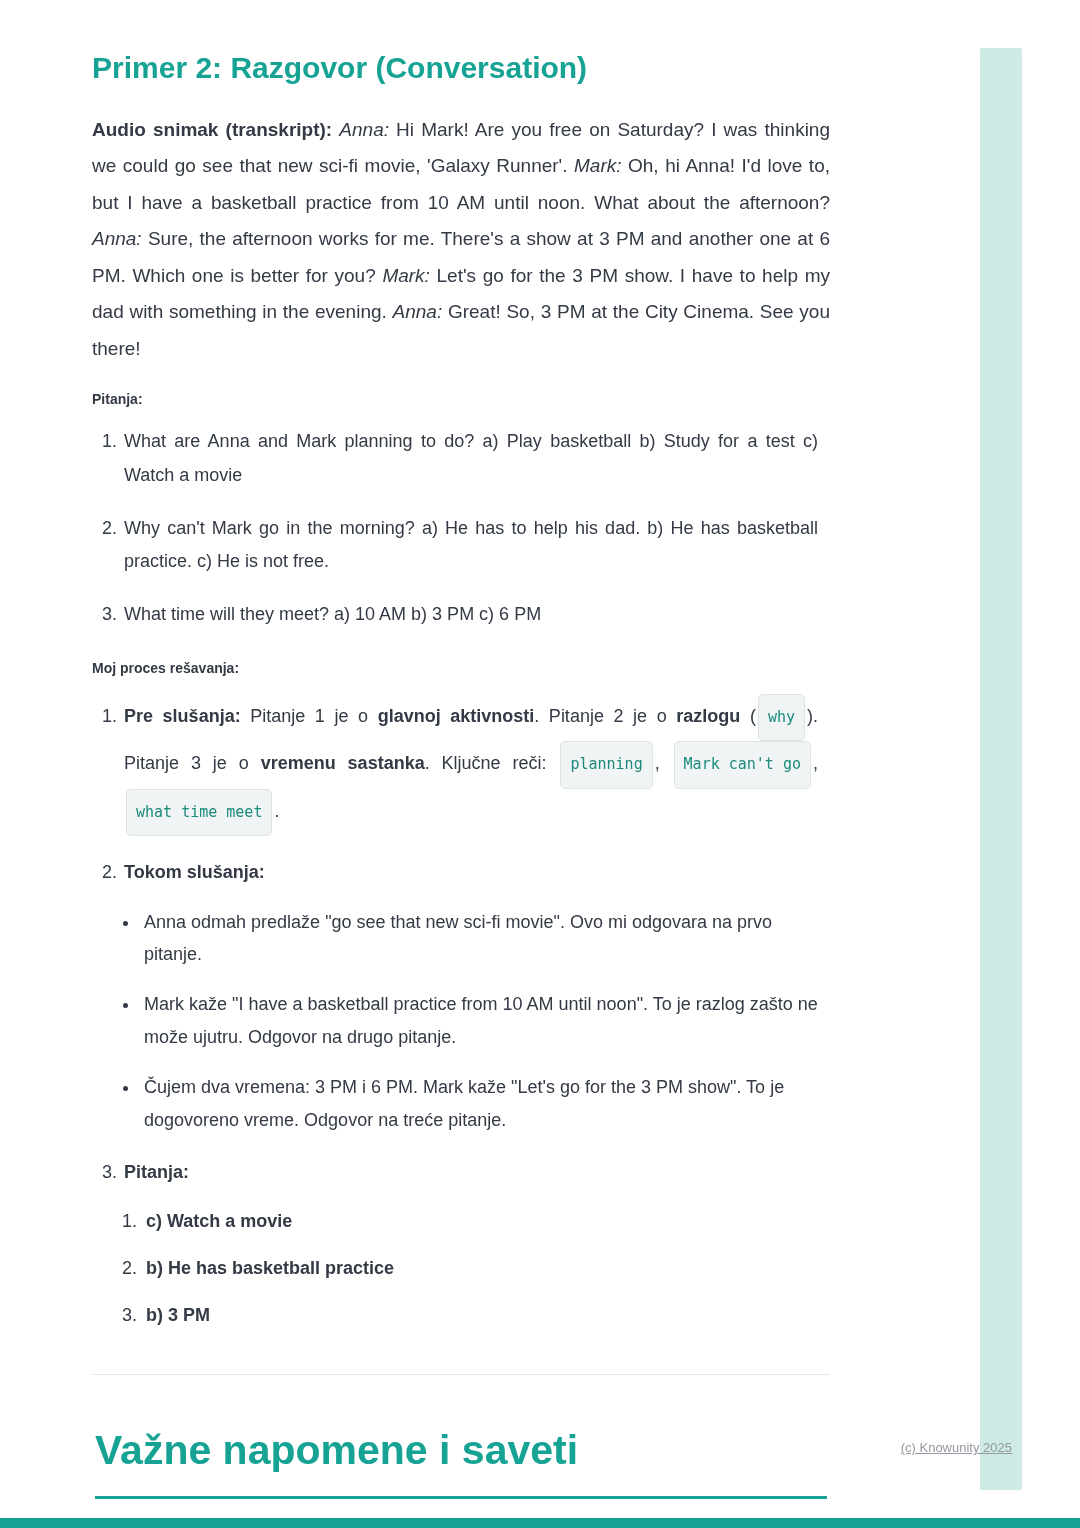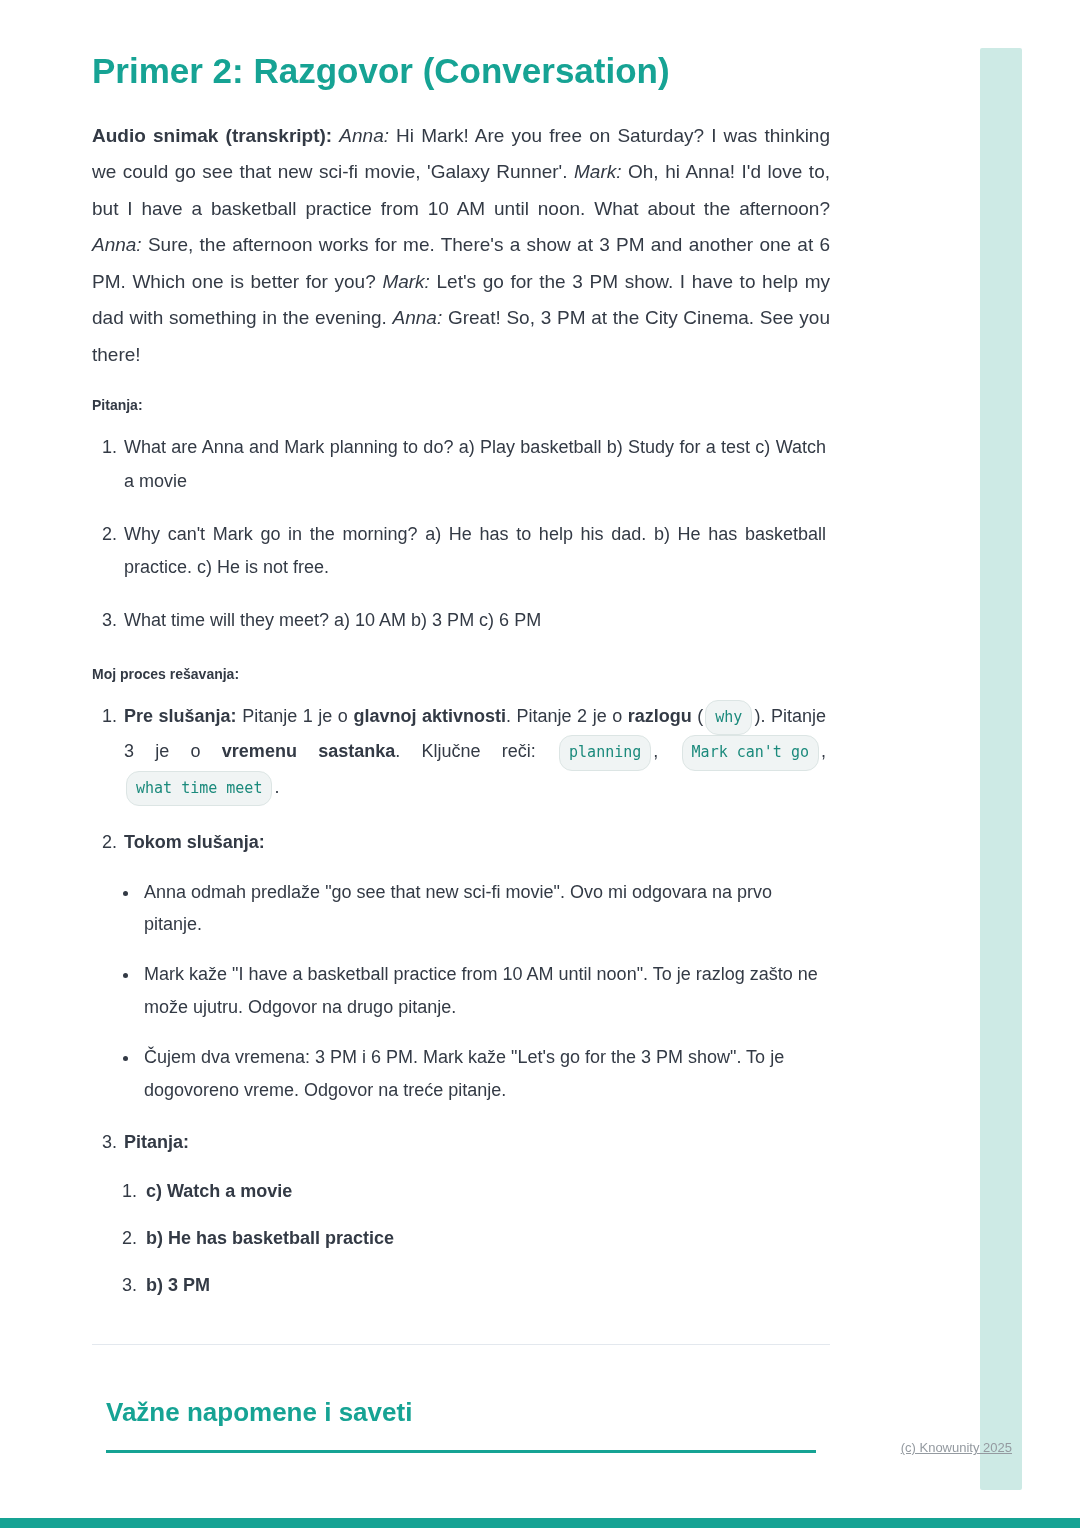--- a/index.html
+++ b/index.html
@@ -24,38 +24,38 @@
     color:var(--ink);
   }
   .content{
     position:absolute;
     top:0;left:0;
     width:1080px;
     padding:50px 250px 0 92px;
   }
   h2.section-title{
     margin:0 0 26px 0;
-    font-size:35px;
+    font-size:30px;
     line-height:1.2;
     font-weight:700;
     color:var(--accent);
   }
   .para{
     font-size:19px;
     line-height:1.92;
     margin:0 0 24px 0;
     text-align:justify;
   }
   .lead{
     font-weight:700;
     font-size:14px;
     margin:0 0 18px 0;
   }
   ol.top-list{
-    margin:0 4px 28px 0;
+    margin:0 12px 28px 0;
     padding:0 0 0 30px;
   }
   ol.top-list > li{
     font-size:18px;
     line-height:1.85;
     margin:0 0 20px 0;
     text-align:justify;
     padding-left:2px;
   }
   ol.top-list > li > .li-body{margin:0;}
@@ -85,33 +85,33 @@
   .rt-b{font-weight:700;}
   .rt-i{font-style:italic;}
   .chip{
     display:inline-block;
     font-family:"DejaVu Sans Mono","Liberation Mono",monospace;
     font-size:15px;
     line-height:1.3;
     color:var(--chip-ink);
     background:var(--chip-bg);
     border:1px solid var(--chip-border);
-    border-radius:13px;
-    padding:7px 9px;
+    border-radius:5px;
+    padding:13px 9px;
     margin:0 2px;
     vertical-align:baseline;
   }
   hr.divider{
     border:none;
     border-top:1px solid var(--rule);
     margin:44px 0 52px 0;
   }
   h1.big-title{
-    margin:14px;
-    font-size:26px;
+    margin:3px;
+    font-size:41px;
     font-weight:700;
     color:var(--accent);
     padding-bottom:22px;
     border-bottom:3px solid var(--accent);
   }
   .scrollbar-track{
     position:absolute;
     top:48px;
     right:58px;
     width:42px;

